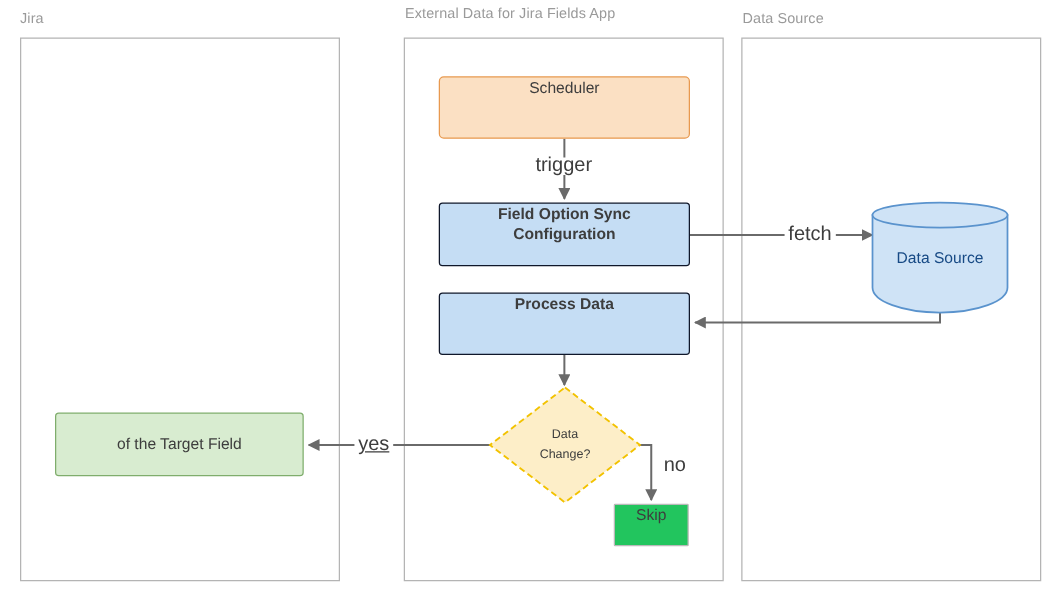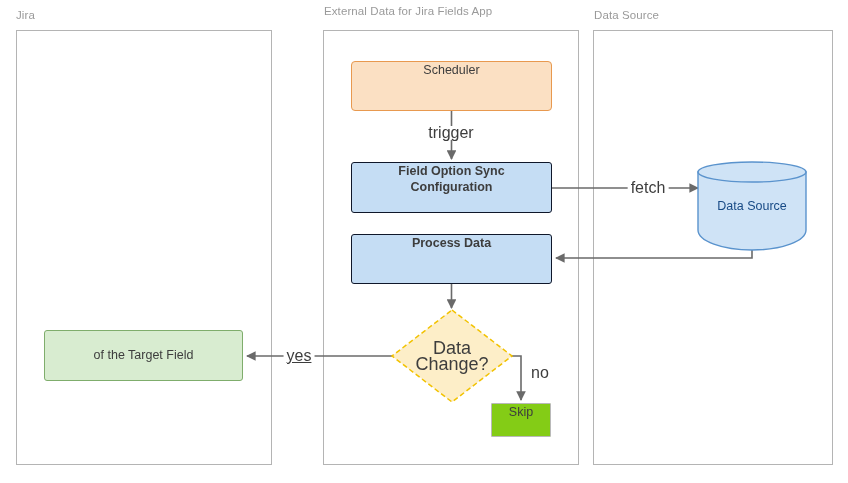--- a/index.html
+++ b/index.html
@@ -55,36 +55,36 @@
     border: 1px solid #0f172a;
     border-radius: 3px;
     font-weight: bold;
   }
   .node-green {
     background: #d8ecd0;
     border: 1px solid #7fad6c;
     border-radius: 3px;
   }
   .node-skip {
-    background: #84cc16;
+    background: #22c55e;
     border: 1px solid #b9b9b9;
     border-radius: 1px;
     font-size: 12.5px;
   }
   .diamond-wrap {
     position: absolute;
   }
   .diamond-label {
     position: absolute;
     inset: 0;
     display: flex;
     align-items: center;
     justify-content: center;
     text-align: center;
-    font-size: 18px;
+    font-size: 10px;
     line-height: 16px;
     color: #3d3d3d;
     pointer-events: none;
   }
   .edge-label {
     position: absolute;
     font-size: 16px;
     color: #3d3d3d;
     background: #ffffff;
     padding: 0 3px;

